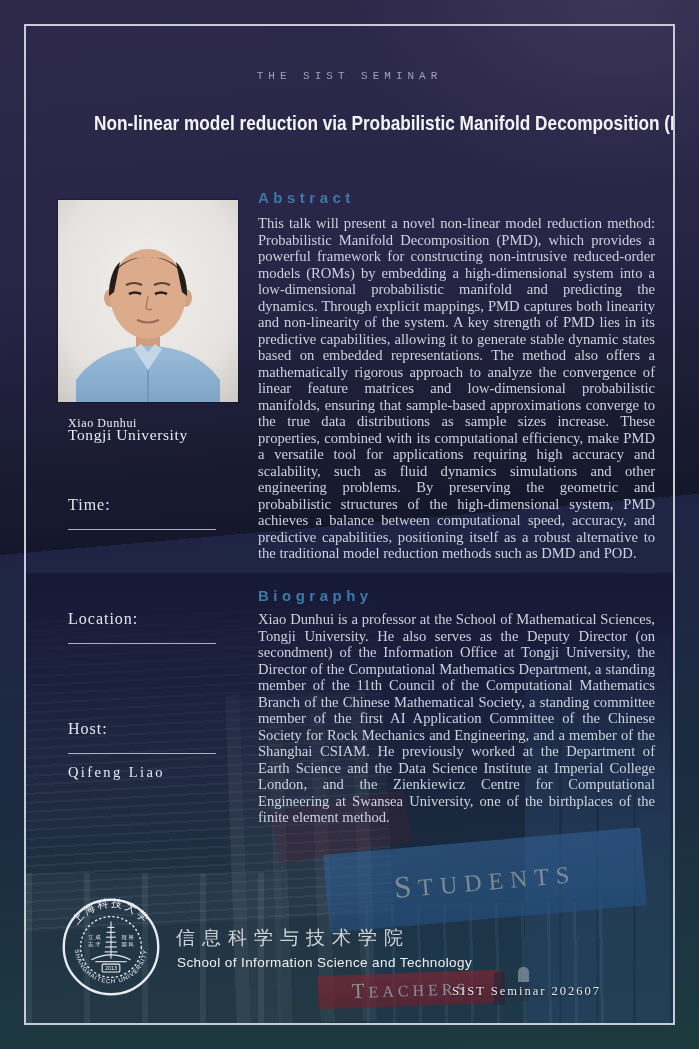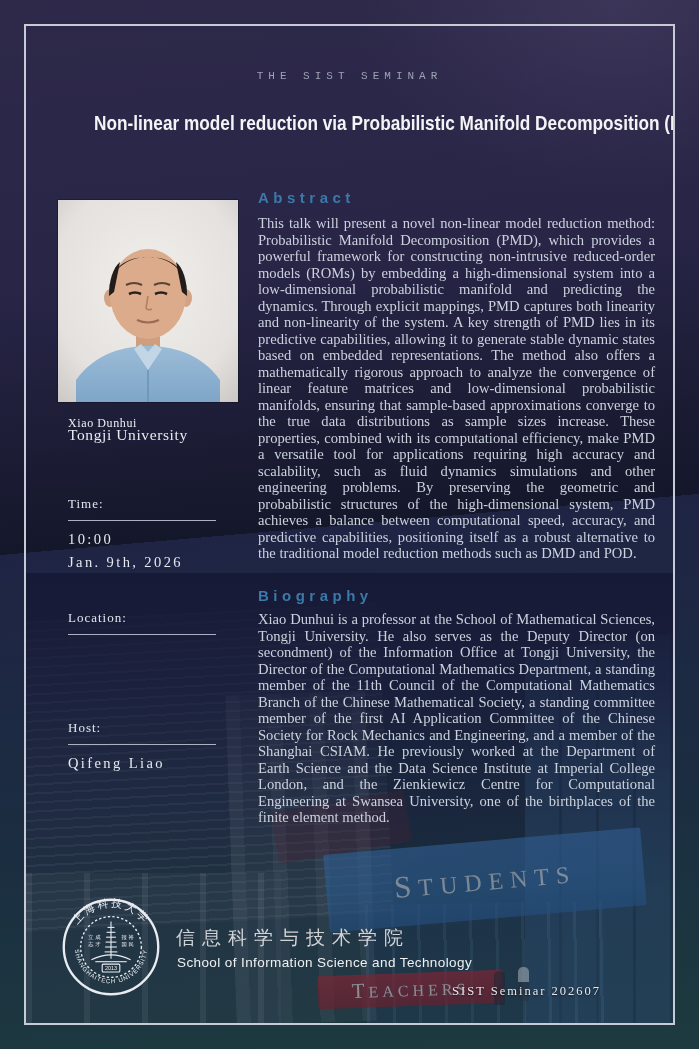--- a/index.html
+++ b/index.html
@@ -53,22 +53,22 @@
   .title{display:inline-block;transform:scaleX(.82);transform-origin:50% 50%;
     font-family:"Liberation Sans",sans-serif;font-weight:700;font-size:21px;color:#f4f4f7;}
   
   .photo{position:absolute;left:32px;top:174px;width:180px;height:202px;z-index:2;box-shadow:0 0 0 1px rgba(0,0,0,.25);}
   .speaker-name{position:absolute;left:42px;top:390px;z-index:2;font-size:12px;color:#eef0f5;letter-spacing:.6px;}
   .speaker-affiliation{position:absolute;left:42px;top:400px;z-index:2;font-size:15.5px;color:#e7eaf1;letter-spacing:.6px;}
   .detail{position:absolute;left:42px;z-index:2;}
   .detail-time{top:470px;}
   .detail-location{top:584px;}
   .detail-host{top:694px;}
-  .detail-label{width:148px;font-size:13px;color:#e2e6ee;letter-spacing:1px;
-    padding-bottom:8px;border-bottom:1px solid #aab1c2;}
+  .detail-label{width:148px;font-size:16px;color:#e2e6ee;letter-spacing:1px;
+    padding-bottom:15px;border-bottom:1px solid #aab1c2;}
   .detail-lines{margin-top:7px;font-size:14.5px;color:#e6e9f0;letter-spacing:2.4px;line-height:22.5px;}
   .section-heading{position:absolute;left:232px;z-index:2;
     font-family:"Liberation Sans",sans-serif;font-weight:700;font-size:15px;
     letter-spacing:4.5px;color:#3b79a8;}
   .abstract-heading{top:163px;}
   .biography-heading{top:561px;}
   .body-text{position:absolute;left:232px;width:397px;z-index:2;
     font-size:14.6px;line-height:16.5px;color:#ccd2dd;text-align:justify;}
   .abstract-text{top:189px;}
   .biography-text{top:585px;}
@@ -138,24 +138,20 @@
       <path d="M97 94 Q103 91 109 94" stroke="#2a211c" stroke-width="2.6" fill="none"></path>
       <path d="M90 96 L88 108 Q90 111 94 109" stroke="#b5805f" stroke-width="1.6" fill="none"></path>
       <path d="M79 120 Q90 125 101 120" stroke="#9a6a52" stroke-width="2" fill="none"></path>
     </svg>
 
     <div class="speaker-name">Xiao Dunhui</div>
     <div class="speaker-affiliation">Tongji University</div>
 
     <div class="detail detail-time">
       <div class="detail-label">Time:</div>
-      <div class="detail-lines">
-        <div>10:00</div>
-        <div>Jan. 9th, 2026</div>
-      </div>
     </div>
     <div class="detail detail-location">
       <div class="detail-label">Location:</div>
     </div>
     <div class="detail detail-host">
       <div class="detail-label">Host:</div>
       <div class="detail-lines">
         <div>Qifeng Liao</div>
       </div>
     </div>

